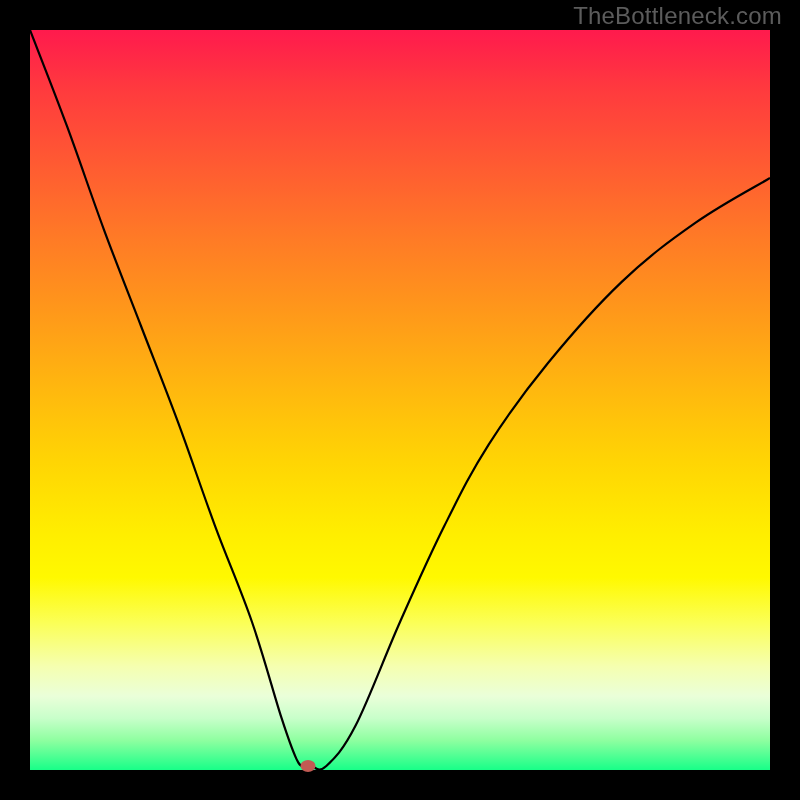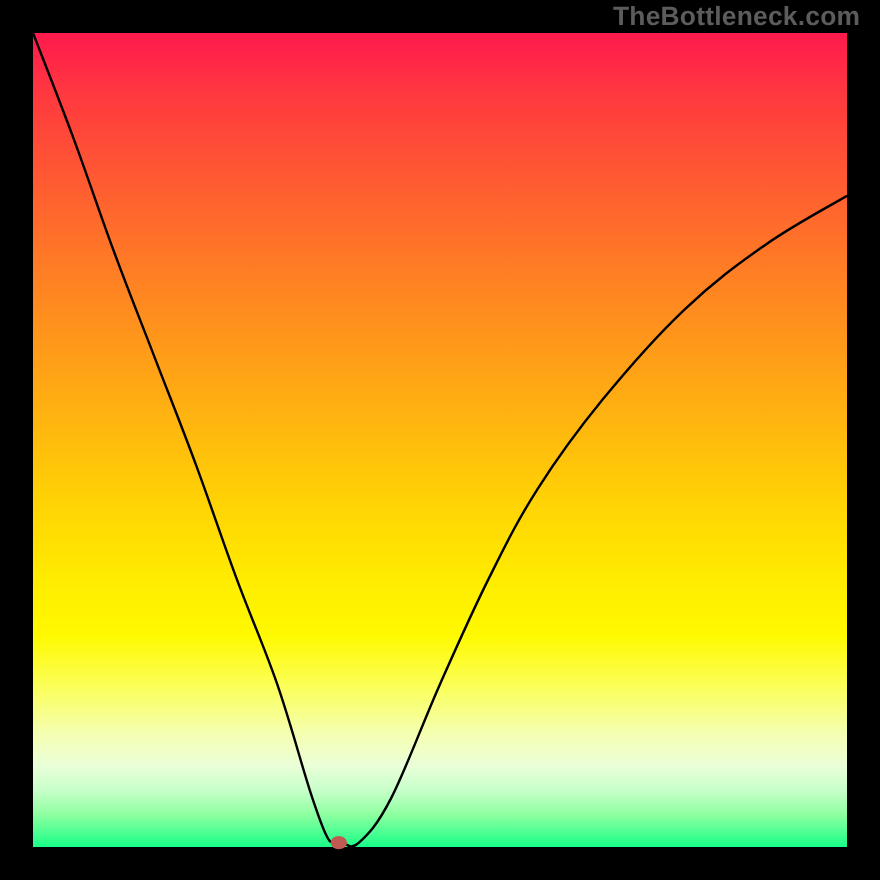--- a/index.html
+++ b/index.html
@@ -16,21 +16,21 @@
     width: 800px;
     height: 800px;
     background: #000;
   }
   .watermark {
     position: absolute;
     top: 2px;
     right: 18px;
     color: #5c5c5c;
     font-size: 24px;
-    font-weight: 700;
+    font-weight: 400;
     letter-spacing: 0.2px;
     z-index: 5;
     user-select: none;
   }
   .plot {
     position: absolute;
     left: 30px;
     top: 30px;
     width: 740px;
     height: 740px;

